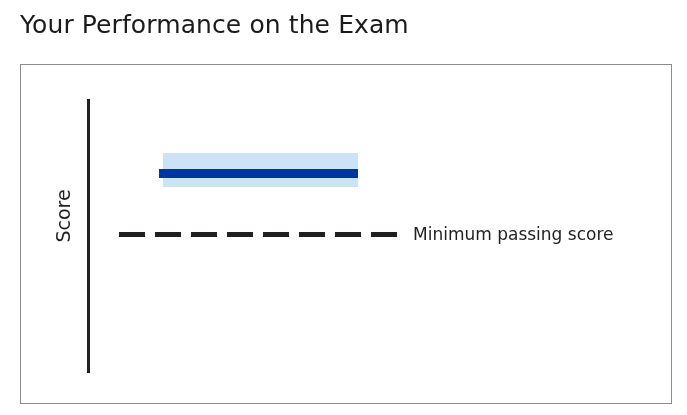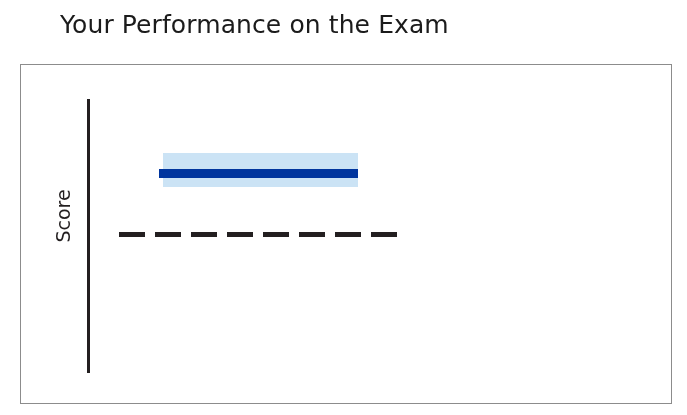--- a/index.html
+++ b/index.html
@@ -21,21 +21,20 @@
   #chart-title {
     position: absolute;
     left: 20px;
     top: 10px;
     font-size: 25px;
     line-height: 30px;
     font-weight: 400;
     color: #1b1b1b;
     letter-spacing: 0.1px;
     white-space: nowrap;
-    margin-left: 40px;
   }
 
   
   #plot-frame {
     position: absolute;
     left: 20px;
     top: 64px;
     width: 652px;
     height: 340px;
     border: 1px solid #8c8c8c;
@@ -119,14 +118,15 @@
   <div id="y-axis-line"></div>
 
   <div id="y-axis-label">Score</div>
 
   <div id="score-band"></div>
 
   <div id="score-line"></div>
 
   <div id="passing-line"></div>
 
+  <div id="passing-label">Minimum passing score</div>
 
 </div>
 
 </body></html>

